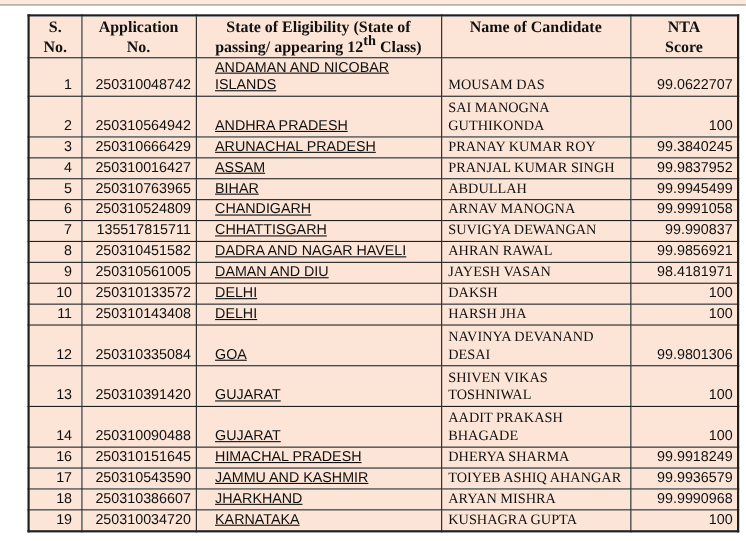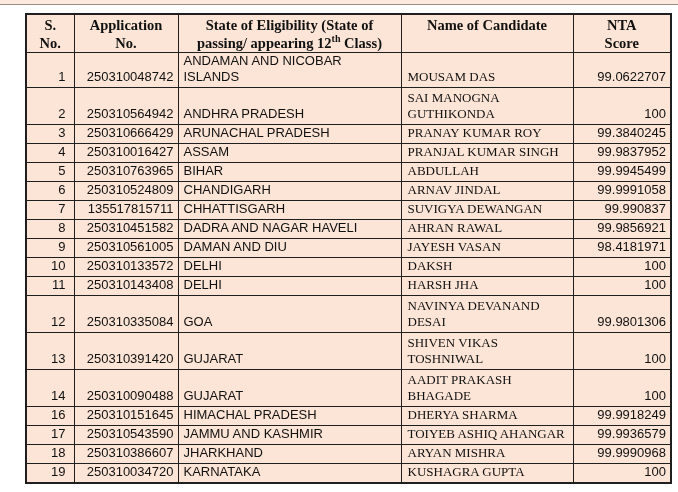--- a/index.html
+++ b/index.html
@@ -42,34 +42,34 @@
     font-family: "Liberation Serif", serif;
     font-weight: bold;
     font-size: 14.5px;
     line-height: 18px;
     text-align: center;
     vertical-align: top;
     padding: 1px 2px 0 2px;
   }
   .th-pre { white-space: pre-line; }
   th sup {
-    font-size: 10px;
+    font-size: 13px;
     line-height: 0;
   }
   tbody tr { height: 18px; }
   tbody tr.tall { height: 37px; }
   td {
     font-size: 13px;
     line-height: 16px;
     vertical-align: bottom;
     padding: 0 4px 2px 4px;
   }
   td.c-sno   { text-align: right;  padding-right: 8px; }
   td.c-app   { text-align: right; }
-  td.c-state { text-align: left;   padding-left: 5px; }
+  td.c-state { text-align: left;   padding-left: 17px; text-decoration: underline; }
   td.c-name  { text-align: left;   padding-left: 6px; white-space: pre-line; font-family: Liberation Serif, serif; }
   td.c-score { text-align: right;  padding-right: 4px; }
 </style>
 </head>
 <body>
 
 <div class="top-strip"></div>
 
 <table class="nta-table">
   <colgroup>
@@ -125,21 +125,21 @@
         <td class="c-sno">5</td>
         <td class="c-app">250310763965</td>
         <td class="c-state">BIHAR</td>
         <td class="c-name">ABDULLAH</td>
         <td class="c-score">99.9945499</td>
       </tr>
       <tr>
         <td class="c-sno">6</td>
         <td class="c-app">250310524809</td>
         <td class="c-state">CHANDIGARH</td>
-        <td class="c-name">ARNAV JINDAL</td>
+        <td class="c-name">ARNAV MANOGNA</td>
         <td class="c-score">99.9991058</td>
       </tr>
       <tr>
         <td class="c-sno">7</td>
         <td class="c-app">135517815711</td>
         <td class="c-state">CHHATTISGARH</td>
         <td class="c-name">SUVIGYA DEWANGAN</td>
         <td class="c-score">99.990837</td>
       </tr>
       <tr>

